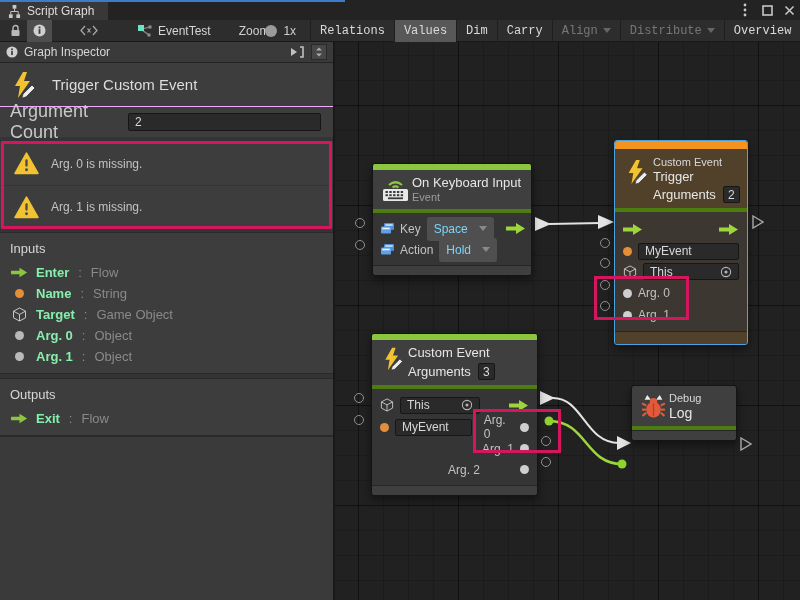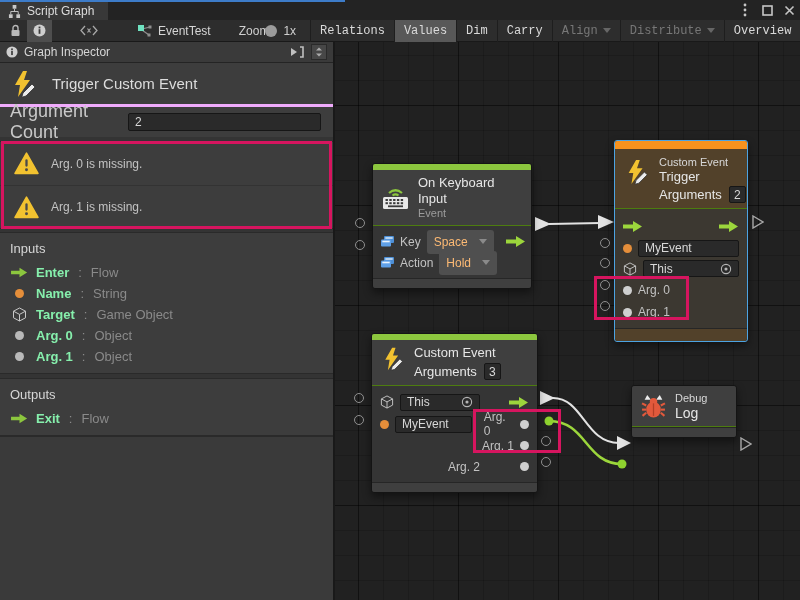--- a/index.html
+++ b/index.html
@@ -36,21 +36,21 @@
 
   
   .main { display:flex; height:558px; }
 
   
   .inspector { width:335px; background:#343434; border-right:2px solid #191919;
     display:flex; flex-direction:column; color:#CFCFCF; }
   .insp-header { height:21px; background:#3A3A3A; border-bottom:1px solid #242424;
     display:flex; align-items:center; gap:6px; padding:0 6px; font-size:12px; color:#D6D6D6; }
   .insp-header .spacer { flex:1; }
-  .unit-head { background:#3D3D3D; border-bottom:3px solid #f0abfc; height:44px;
+  .unit-head { background:#3D3D3D; border-bottom:1px solid #f0abfc; height:44px;
     display:flex; align-items:center; gap:14px; padding:0 10px; }
   .unit-title { font-size:15px; color:#DCDCDC; }
   .argrow { height:30px; display:flex; align-items:center; padding:0 12px 0 10px; background:#3D3D3D; }
   .argrow .lbl { font-size:18px; color:#C9C9C9; width:118px; }
   .field { background:#2A2A2A; border:1px solid #161616; border-radius:2px; height:18px;
     display:flex; align-items:center; padding:0 6px; font-size:12px; color:#D8D8D8; }
   .argrow .field { flex:1; }
   .gap { height:4px; }
   .warnings { position:relative; background:#3D3D3D; border-top:1px solid #2A2A2A; border-bottom:1px solid #2A2A2A; }
   .warnrow { height:43px; display:flex; align-items:center; gap:12px; padding:0 14px; font-size:12px; color:#C3C3C3; }
@@ -76,30 +76,30 @@
     background-size:100px 100px, 100px 100px, 25px 25px, 25px 25px;
     background-position:0 63px, 23px 0, 0 13px, 23px 0; }
   svg.wires { position:absolute; inset:0; z-index:2; pointer-events:none; }
 
   .node { position:absolute; z-index:3; background:#363636; border:1px solid #141414;
     border-radius:3px; box-shadow:0 4px 8px rgba(0,0,0,.45); }
   .node.selected { border:1px solid #4CA3E2; }
   .topbar { height:6px; border-radius:2px 2px 0 0; }
   .topbar.green { background:#8CC63E; }
   .topbar.orange { background:#F6921E; height:8px; }
-  .nhead { background:#3F3F3F; display:flex; align-items:center; gap:9px; padding:5px 9px; border-bottom:1px solid #4d7c0f; }
+  .nhead { background:#3F3F3F; display:flex; align-items:center; gap:3px; padding:5px 9px; border-bottom:4px solid #4d7c0f; }
   .nhead .ttl { font-size:13px; color:#E6E6E6; line-height:16px; }
   .nhead .sub { font-size:11px; color:#9C9C9C; line-height:13px; }
   .nhead .cat { font-size:11px; color:#D8D8D8; line-height:14px; }
   .nbody { background:#353535; padding:5px 0; }
   .nfoot { height:10px; background:#3F3F3F; border-top:1px solid #262626; border-radius:0 0 3px 3px; }
   .nrow { display:flex; align-items:center; gap:6px; height:21px; padding:0 8px; font-size:12px; color:#C2C2C2; }
   .nrow .grow { flex:1; }
   .dd { background:#4F4F4F; border-radius:3px; height:17px; display:flex; align-items:center;
-    gap:6px; padding:12px 7px; font-size:12px; color:#fdba74; }
+    gap:6px; padding:12px 7px; font-size:12px; color:#7dd3fc; }
   .dot { width:9px; height:9px; border-radius:50%; background:#CFCFCF; flex:0 0 auto; }
   .dot.orange { background:#E58E3A; }
   .nfield { background:#2A2A2A; border:1px solid #161616; border-radius:2px; height:17px;
     display:flex; align-items:center; gap:4px; padding:0 6px; font-size:12px; color:#D8D8D8; }
   .badge { background:#2A2A2A; border:1px solid #161616; border-radius:2px; min-width:17px; height:17px;
     display:flex; align-items:center; justify-content:center; font-size:12px; color:#D8D8D8; }
   .argline { display:flex; align-items:center; gap:7px; }
   .oport { position:absolute; z-index:3; width:10px; height:10px; border:1px solid #8F8F8F; border-radius:50%; }
   .otri { position:absolute; z-index:3; }
 

